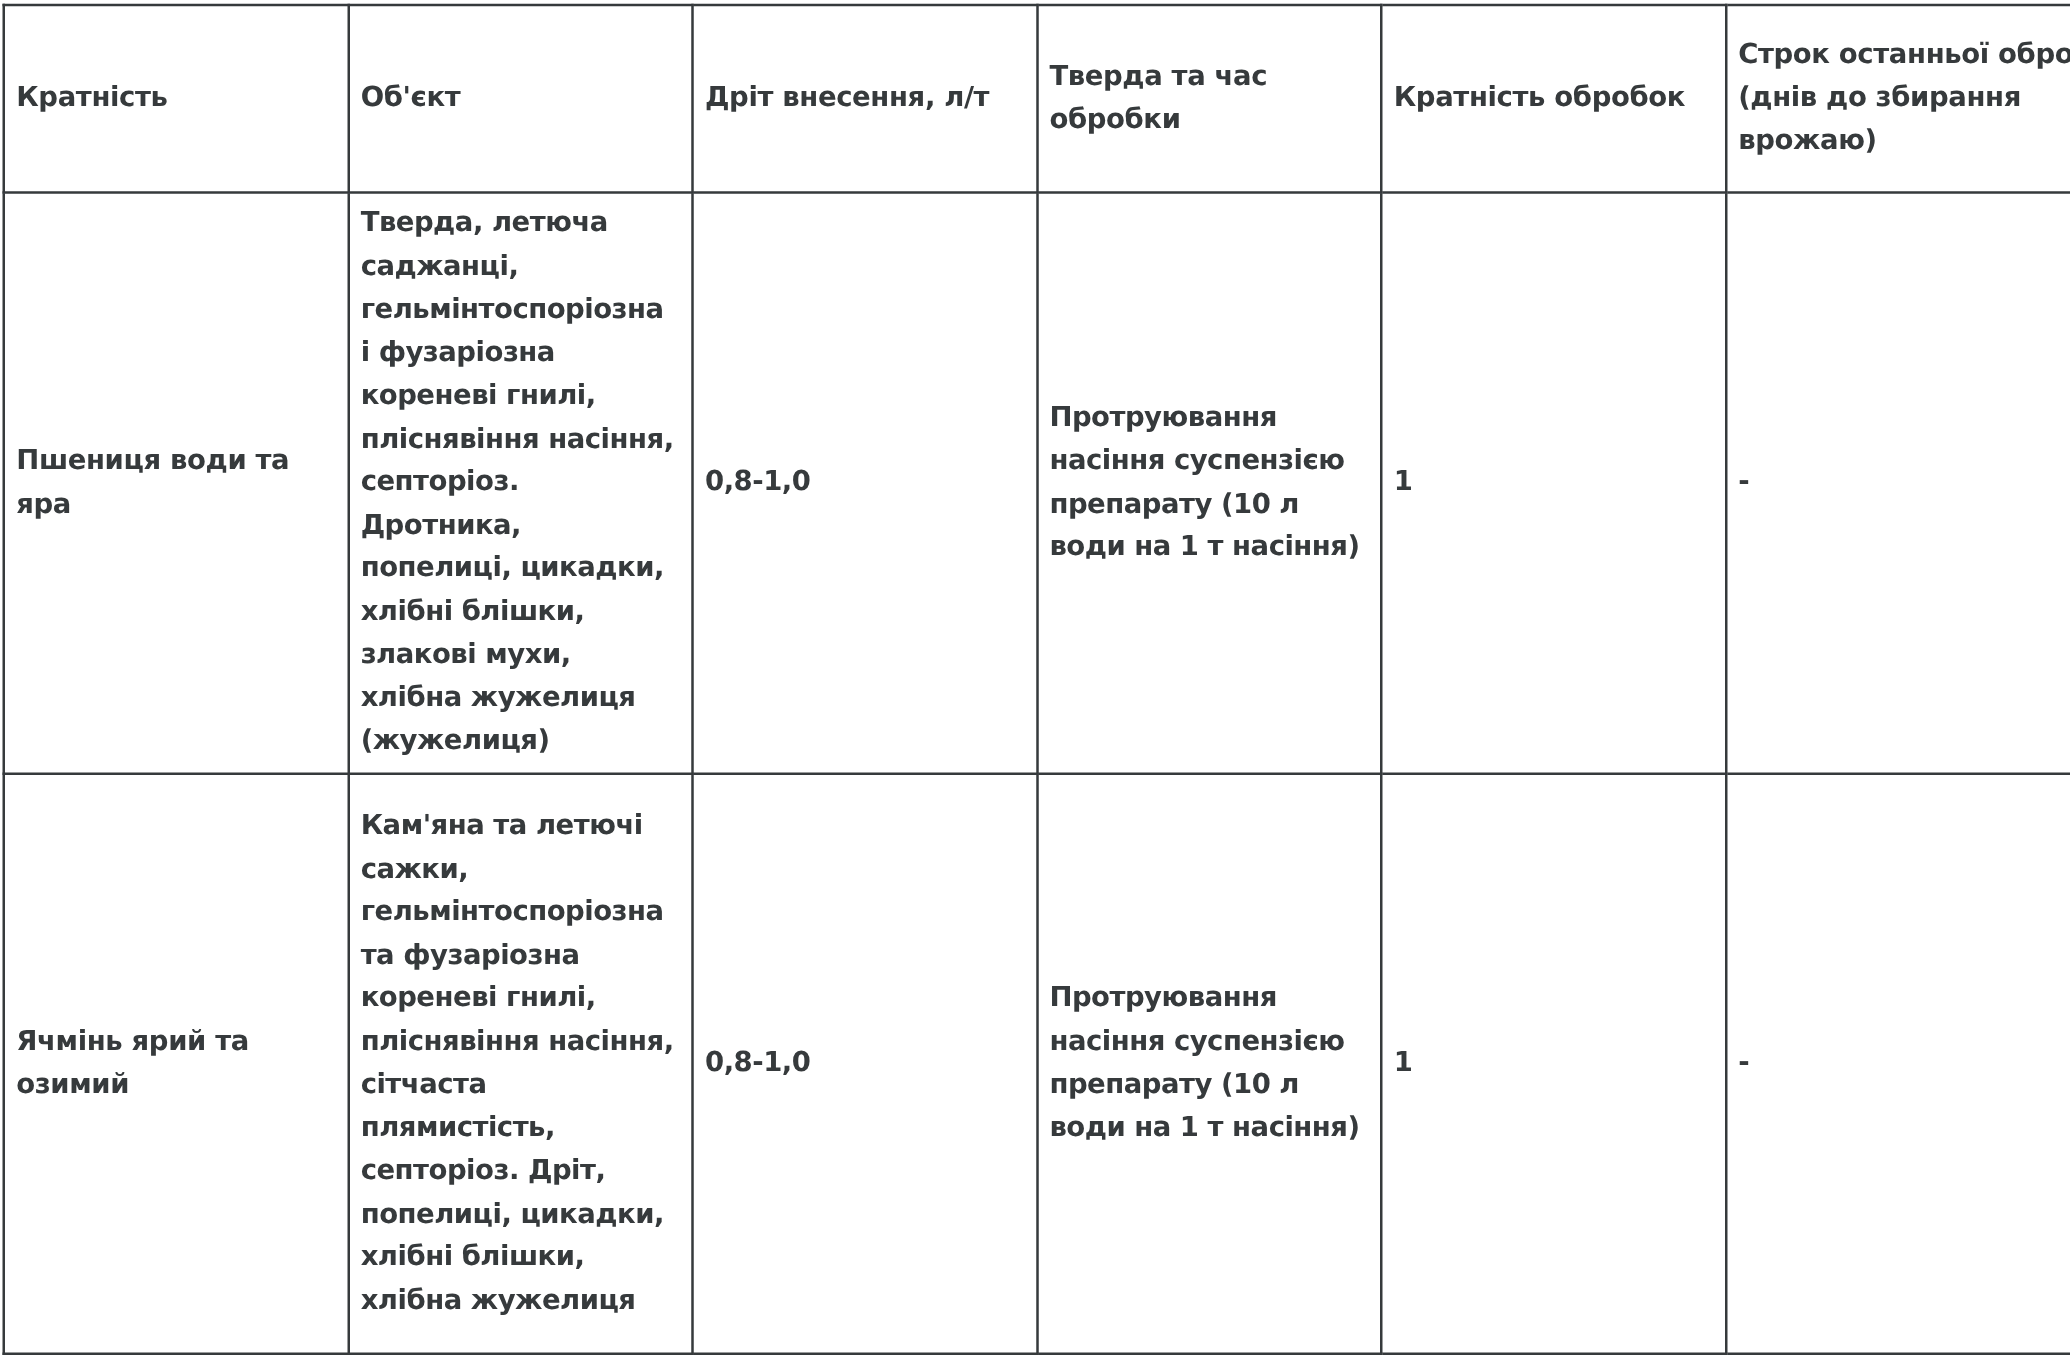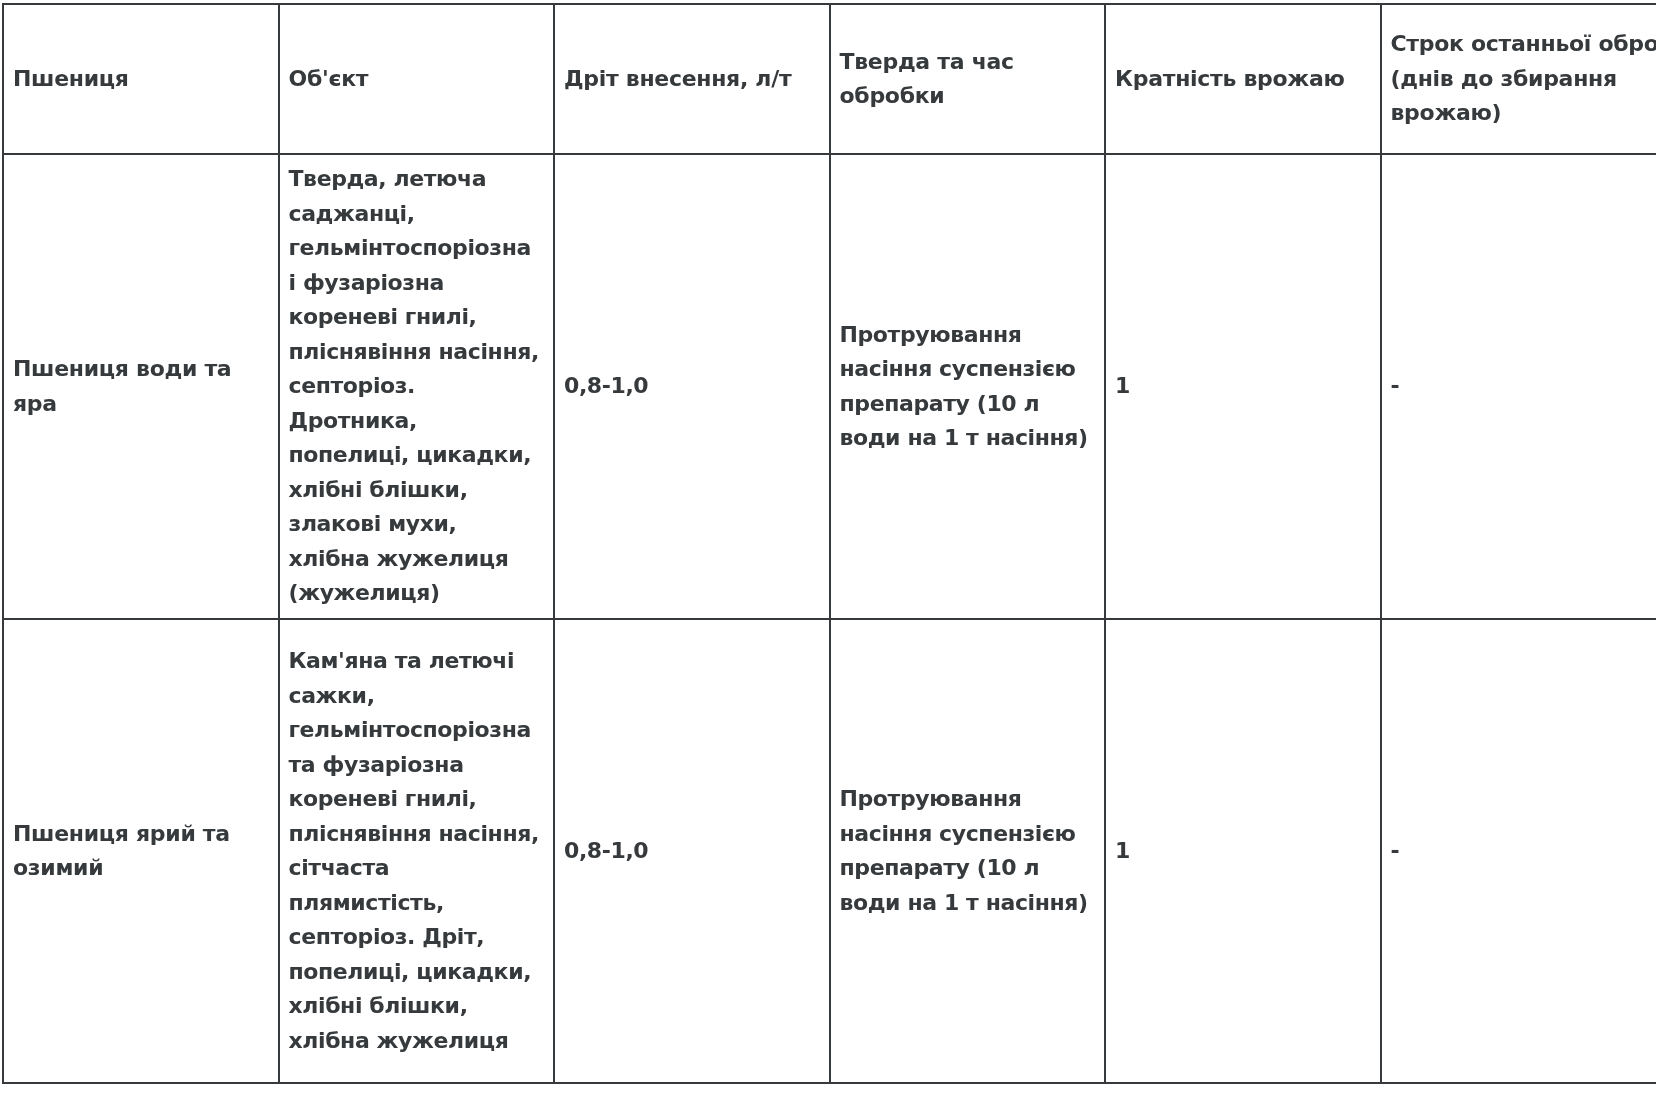--- a/index.html
+++ b/index.html
@@ -40,39 +40,39 @@
   <colgroup>
     <col>
       <col>
       <col>
       <col>
       <col>
       <col class="last">
   </colgroup>
   <thead>
     <tr>
-      <th>Пшениця</th>
+      <th>Кратність</th>
       <th>Об'єкт</th>
       <th>Дріт внесення, л/т</th>
       <th>Тверда та час обробки</th>
-      <th>Кратність врожаю</th>
+      <th>Кратність обробок</th>
       <th class="lastcol">Строк останньої обробки (днів до збирання врожаю)</th>
     </tr>
   </thead>
   <tbody>
     <tr class="r1">
       <td class="crop">Пшениця води та яра</td>
       <td>Тверда, летюча саджанці, гельмінтоспоріозна і фузаріозна кореневі гнилі, пліснявіння насіння, септоріоз. Дротника, попелиці, цикадки, хлібні блішки, злакові мухи, хлібна жужелиця (жужелиця)</td>
       <td>0,8-1,0</td>
       <td>Протруювання насіння суспензією препарату (10 л води на 1 т насіння)</td>
       <td>1</td>
       <td class="lastcol">-</td>
     </tr>
     <tr class="r2">
-      <td class="crop">Пшениця ярий та озимий</td>
+      <td class="crop">Ячмінь ярий та озимий</td>
       <td>Кам'яна та летючі сажки, гельмінтоспоріозна та фузаріозна кореневі гнилі, пліснявіння насіння, сітчаста плямистість, септоріоз. Дріт, попелиці, цикадки, хлібні блішки, хлібна жужелиця</td>
       <td>0,8-1,0</td>
       <td>Протруювання насіння суспензією препарату (10 л води на 1 т насіння)</td>
       <td>1</td>
       <td class="lastcol">-</td>
     </tr>
   </tbody>
 </table>
 
 </body></html>

